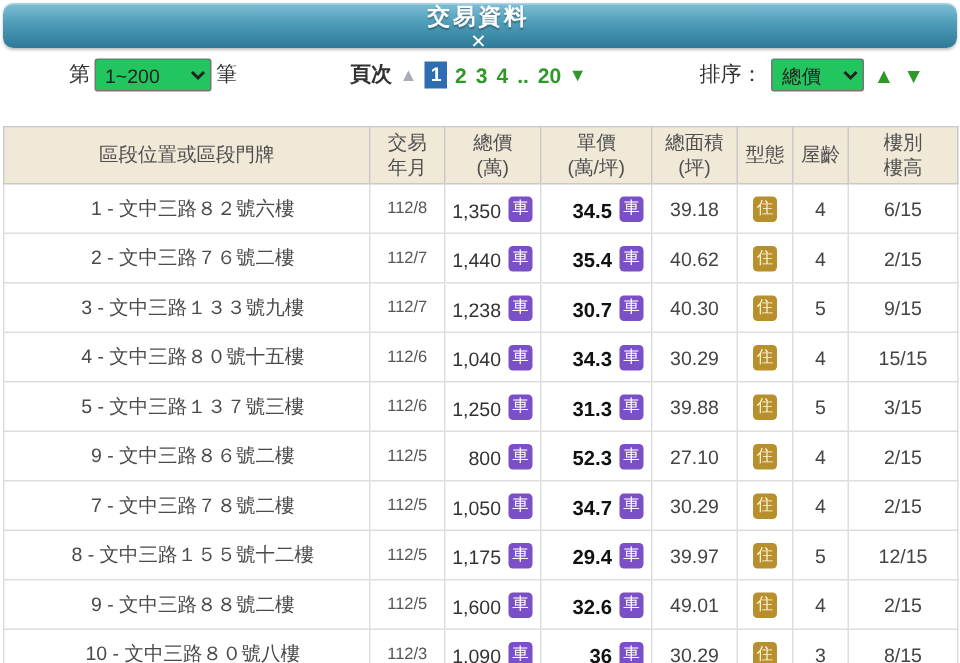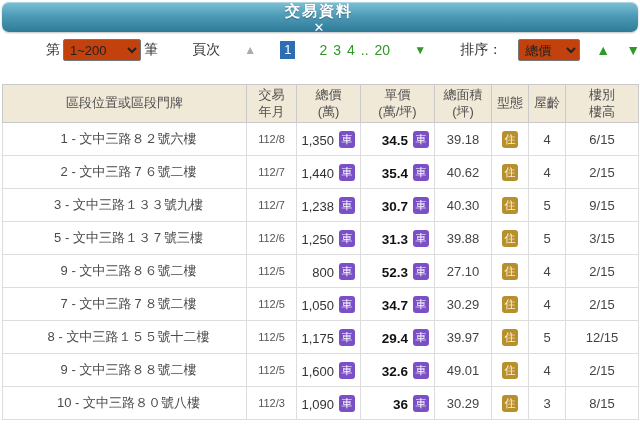--- a/index.html
+++ b/index.html
@@ -41,29 +41,29 @@
   
   .controls {
     height: 36px;
     display: flex;
     align-items: center;
     font-size: 14px;
     color: #333333;
   }
   .grp { display: flex; align-items: center; }
   .grp-range { margin-left: 46px; gap: 3px; }
-  .grp-page  { margin: 0 auto; gap: 24px; }
-  .grp-sort  { gap: 16px; }
+  .grp-page  { margin: 0 auto; gap: 5px; font-weight: bold; }
+  .grp-sort  { margin-right: 24px; gap: 6px; }
 
   select {
     font-size: 13px;
     height: 22px;
     border: 1px solid #767676;
     border-radius: 2px;
-    background: #c2410c;
+    background: #22c55e;
     color: #222222;
     padding: 0 2px;
   }
   .sel-range { width: 78px; }
   .sel-sort  { width: 62px; }
 
   .tri { font-size: 12px; line-height: 1; cursor: pointer; }
   .tri-gray  { color: #a8acb1; }
   .tri-green { color: #2e9927; }
   .grp-sort .tri { font-size: 14px; }
@@ -275,20 +275,42 @@
       </div>
     </td>
     <td class="c-area">40.30</td>
     <td class="c-type">
       <span class="badge badge-gold">住</span>
     </td>
     <td class="c-age">5</td>
     <td class="c-floor">9/15</td>
   </tr>
 
+  <tr>
+    <td class="c-addr">4 - 文中三路８０號十五樓</td>
+    <td class="c-date">112/6</td>
+    <td class="c-price">
+      <div class="val-wrap">
+        <span class="num">1,040</span>
+        <span class="badge badge-purple">車</span>
+      </div>
+    </td>
+    <td class="c-unit">
+      <div class="val-wrap">
+        <span class="num">34.3</span>
+        <span class="badge badge-purple">車</span>
+      </div>
+    </td>
+    <td class="c-area">30.29</td>
+    <td class="c-type">
+      <span class="badge badge-gold">住</span>
+    </td>
+    <td class="c-age">4</td>
+    <td class="c-floor">15/15</td>
+  </tr>
 
   <tr>
     <td class="c-addr">5 - 文中三路１３７號三樓</td>
     <td class="c-date">112/6</td>
     <td class="c-price">
       <div class="val-wrap">
         <span class="num">1,250</span>
         <span class="badge badge-purple">車</span>
       </div>
     </td>

